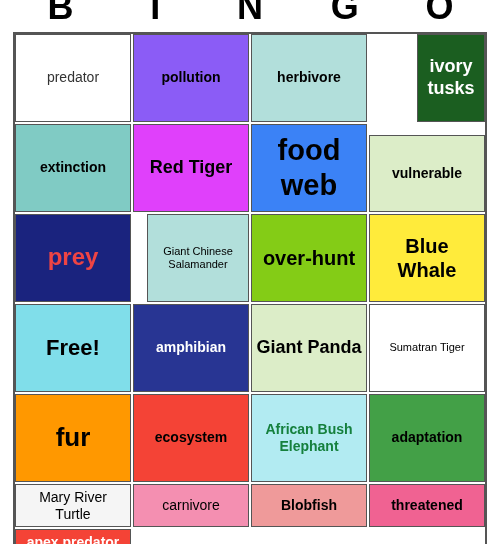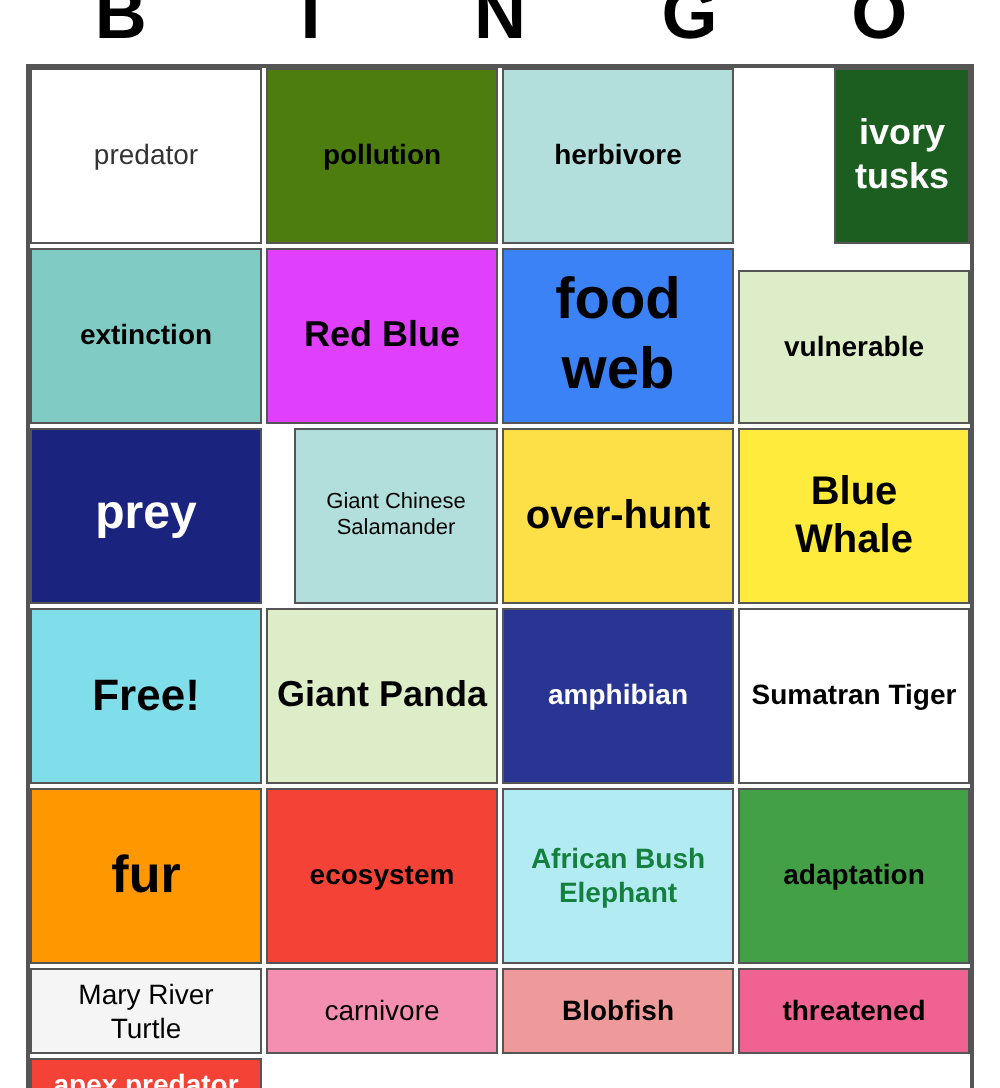--- a/index.html
+++ b/index.html
@@ -46,72 +46,72 @@
       justify-content: center;
       text-align: center;
       padding: 4px;
       font-size: 14px;
       font-weight: bold;
       line-height: 1.2;
       border: 1px solid #555;
     }
 
     .cell-white       { background-color: #ffffff; color: #333; font-weight: normal; }
-    .cell-green       { background-color: #4d7c0f; color: black; text-align: center; }
+    .cell-green       { background-color: #8b5cf6; color: black; text-align: center; }
     .cell-teal-light  { background-color: #b2dfdb; color: black; }
     .cell-dark-green  { background-color: #1b5e20; color: white; font-size: 18px; margin-left: 48px; }
     .cell-teal        { background-color: #80cbc4; color: black; }
     .cell-magenta     { background-color: #e040fb; color: black; font-size: 18px; }
     .cell-lime2       { background-color: #3b82f6; color: black; font-size: 29px; }
     .cell-light-green { background-color: #dcedc8; color: black; margin-top: 11px; }
-    .cell-navy        { background-color: #1a237e; color: #ffffff; font-size: 24px; }
+    .cell-navy        { background-color: #1a237e; color: #ef4444; font-size: 24px; }
     .cell-small-text  { background-color: #b2dfdb; color: black; font-size: 11px; font-weight: normal; margin-left: 14px; }
-    .cell-white-bold  { background-color: #fde047; color: black; font-size: 20px; }
+    .cell-white-bold  { background-color: #84cc16; color: black; font-size: 20px; }
     .cell-yellow      { background-color: #ffeb3b; color: black; font-size: 20px; }
     .cell-cyan-free   { background-color: #80deea; color: black; font-size: 22px; }
     .cell-light2      { background-color: #dcedc8; color: black; font-size: 18px; }
     .cell-dark-blue   { background-color: #283593; color: white; }
     .cell-light-gray  { background-color: #f5f5f5; color: black; font-weight: normal; }
     .cell-orange      { background-color: #ff9800; color: black; font-size: 26px; text-align: center; }
     .cell-red         { background-color: #f44336; color: black; }
     .cell-cyan-light  { background-color: #b2ebf2; color: #15803d; }
     .cell-green2      { background-color: #43a047; color: black; }
     .cell-pink        { background-color: #f48fb1; color: black; font-weight: normal; }
     .cell-salmon      { background-color: #ef9a9a; color: black; }
     .cell-magenta2    { background-color: #f06292; color: black; }
     .cell-red-bright  { background-color: #f44336; color: white; }
-    .cell-white-small { background-color: #ffffff; color: black; font-weight: bold; font-size: 14px; }
+    .cell-white-small { background-color: #ffffff; color: black; font-weight: normal; font-size: 11px; }
   </style>
 </head>
 <body>
 
 <div class="bingo-container">
   <div class="bingo-header">
     <div class="bingo-letter">B</div>
     <div class="bingo-letter">I</div>
     <div class="bingo-letter">N</div>
     <div class="bingo-letter">G</div>
     <div class="bingo-letter">O</div>
   </div>
   <div class="bingo-grid" id="grid-container">
   <div class="cell cell-white">predator</div>
       <div class="cell cell-green">pollution</div>
       <div class="cell cell-teal-light">herbivore</div>
       <div class="cell cell-dark-green">ivory tusks</div>
       <div class="cell cell-teal">extinction</div>
-      <div class="cell cell-magenta">Red Blue</div>
+      <div class="cell cell-magenta">Red Tiger</div>
       <div class="cell cell-lime2">food web</div>
       <div class="cell cell-light-green">vulnerable</div>
       <div class="cell cell-navy">prey</div>
       <div class="cell cell-small-text">Giant Chinese Salamander</div>
       <div class="cell cell-white-bold">over-hunt</div>
       <div class="cell cell-yellow">Blue Whale</div>
       <div class="cell cell-cyan-free">Free!</div>
+      <div class="cell cell-dark-blue">amphibian</div>
       <div class="cell cell-light2">Giant Panda</div>
-      <div class="cell cell-dark-blue">amphibian</div>
       <div class="cell cell-white-small">Sumatran Tiger</div>
       <div class="cell cell-orange">fur</div>
       <div class="cell cell-red">ecosystem</div>
       <div class="cell cell-cyan-light">African Bush Elephant</div>
       <div class="cell cell-green2">adaptation</div>
       <div class="cell cell-light-gray">Mary River Turtle</div>
       <div class="cell cell-pink">carnivore</div>
       <div class="cell cell-salmon">Blobfish</div>
       <div class="cell cell-magenta2">threatened</div>
       <div class="cell cell-red-bright">apex predator</div>

